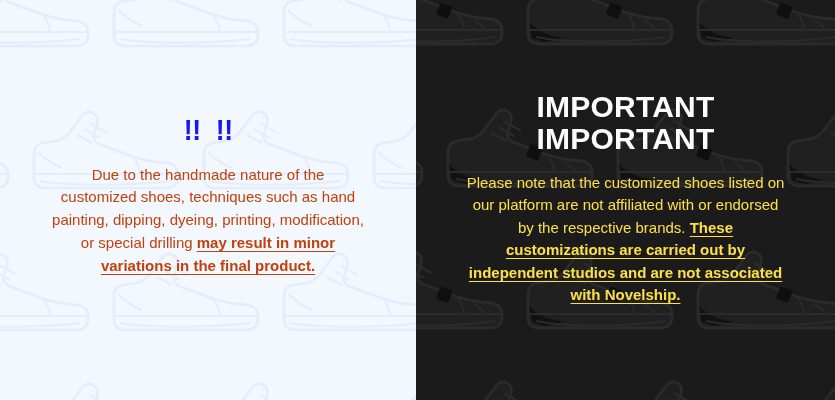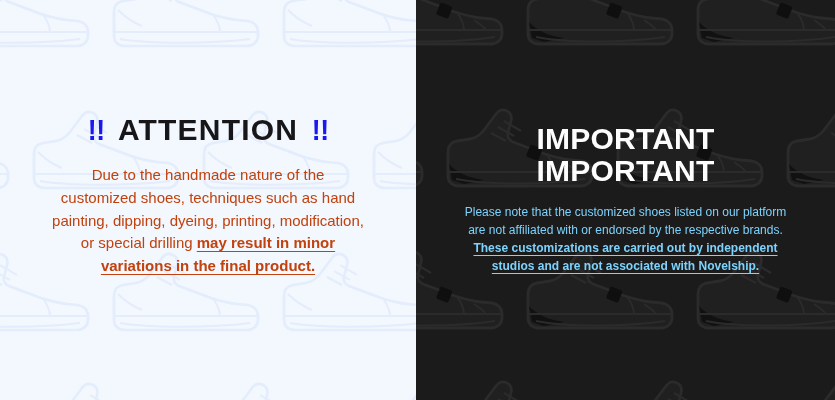--- a/index.html
+++ b/index.html
@@ -109,22 +109,22 @@
     font-size: 30px;
     font-weight: 700;
     line-height: 1.06;
     letter-spacing: 0.2px;
     margin-bottom: 17px;
     font-family: "Liberation Sans", sans-serif;
   }
   .disclaimer-heading .hl { display: block; }
 
   .body-dark {
-    color: #7dd3fc;
-    font-size: 12px;
+    color: #fde047;
+    font-size: 15px;
     line-height: 1.5;
     font-weight: 400;
     max-width: 322px;
     margin: 0 auto;
     font-family: "Liberation Sans", sans-serif;
   }
 
   .body-dark .emph {
     font-weight: 700;
     text-decoration: underline;
@@ -169,21 +169,20 @@
           <use href="#sneaker-l" x="200" y="380"></use>
           <use href="#sneaker-l" x="370" y="380"></use>
         </g>
       </svg>
     </div>
 
     <div class="panel-content">
 
       <div class="attention-heading">
         <span class="bang">!!</span>
-        <span class="attention-word">ATTENTION</span>
         <span class="bang">!!</span>
       </div>
 
       <p class="body-light"><span>Due to the handmade nature of the customized shoes, techniques such as hand painting, dipping, dyeing, printing, modification, or special drilling </span><span class="emph">may result in minor variations in the final product.</span></p>
 
     </div>
   </section>
 
   <section class="panel" id="panel-disclaimer">
 

